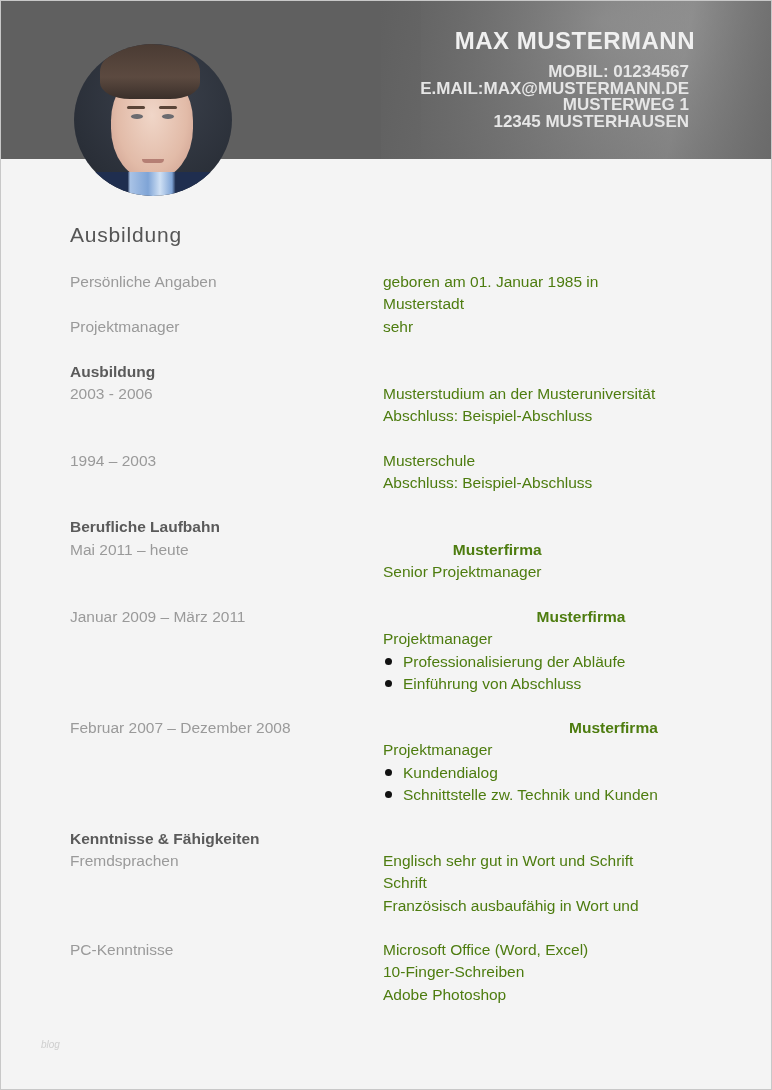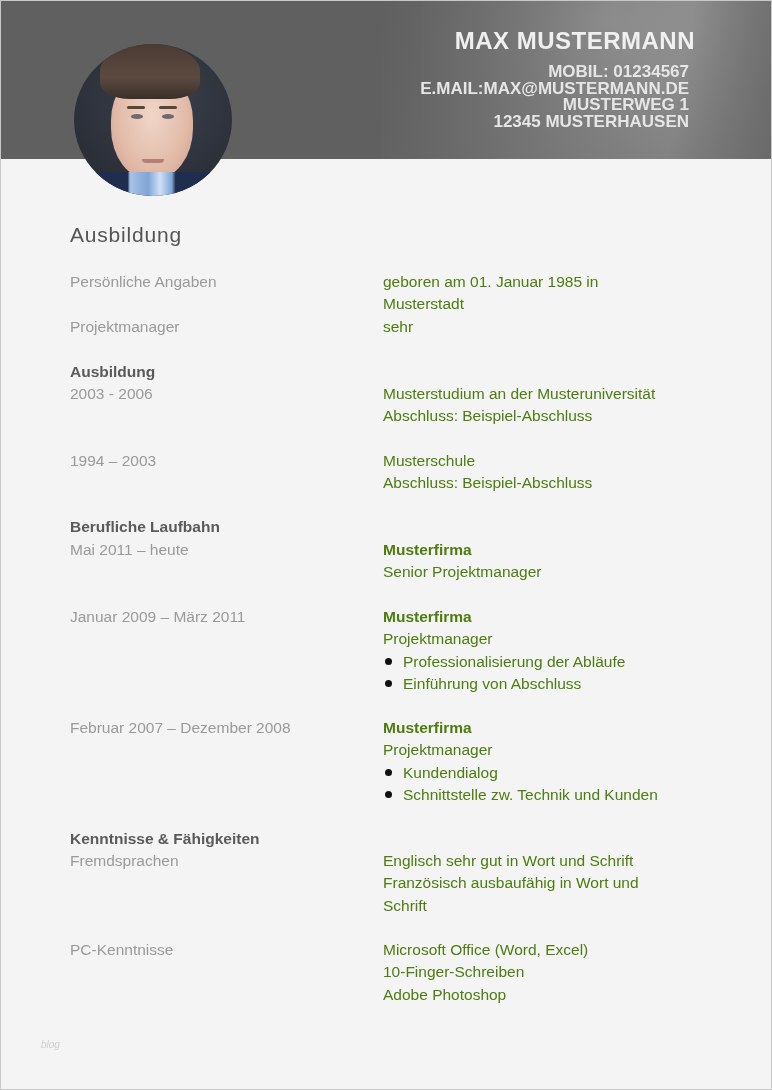--- a/index.html
+++ b/index.html
@@ -58,21 +58,21 @@
       background: linear-gradient(90deg, #1f2e4f 0%, #1f2e4f 28%, #a9c3e6 30%, #7fa4d6 45%, #cfe0f4 55%, #7fa4d6 65%, #1f2e4f 68%, #1f2e4f 100%);
     }
 
     .title {
       position: absolute; left: 69px; top: 222px;
       font-size: 21px; color: #555; letter-spacing: 0.8px;
     }
     .lbl { position: absolute; left: 69px; font-size: 15.5px; color: #9a9a9a; line-height: 22px; }
     .sec { position: absolute; left: 69px; font-size: 15.5px; color: #5a5a5a; font-weight: bold; line-height: 22px; }
     .val { position: absolute; left: 382px; font-size: 15.5px; color: #4d7c0f; line-height: 22.3px; }
-    .val .b { font-weight: bold; }
+    .val .b { font-weight: bold; text-align: right; }
     .val .line { display: block; white-space: nowrap; }
     .bullet { display: block; white-space: nowrap; }
     .bullet .dot {
       display: inline-block; width: 7px; height: 7px; border-radius: 50%;
       background: #111; margin: 0 11px 2px 2px; vertical-align: middle;
     }
     .watermark {
       position: absolute; left: 40px; top: 1038px; font-size: 10px; color: #cfcfcf; font-style: italic;
     }
   </style>
@@ -146,22 +146,22 @@
     <span class="line b">Musterfirma</span>
     <span class="line">Projektmanager</span>
     <span class="bullet"><span class="dot"></span><span>Kundendialog</span></span>
     <span class="bullet"><span class="dot"></span><span>Schnittstelle zw. Technik und Kunden</span></span>
   </div>
 
   <div class="sec" style="top:827px">Kenntnisse &amp; Fähigkeiten</div>
   <div class="lbl" style="top:849px">Fremdsprachen</div>
   <div class="val" style="top:849px">
     <span class="line">Englisch sehr gut in Wort und Schrift</span>
+    <span class="line">Schrift</span>
     <span class="line">Französisch ausbaufähig in Wort und</span>
-    <span class="line">Schrift</span>
   </div>
   <div class="lbl" style="top:938px">PC-Kenntnisse</div>
   <div class="val" style="top:938px">
     <span class="line">Microsoft Office (Word, Excel)</span>
     <span class="line">10-Finger-Schreiben</span>
     <span class="line">Adobe Photoshop</span>
   </div>
 
   <div class="watermark">blog</div>
 </div>

